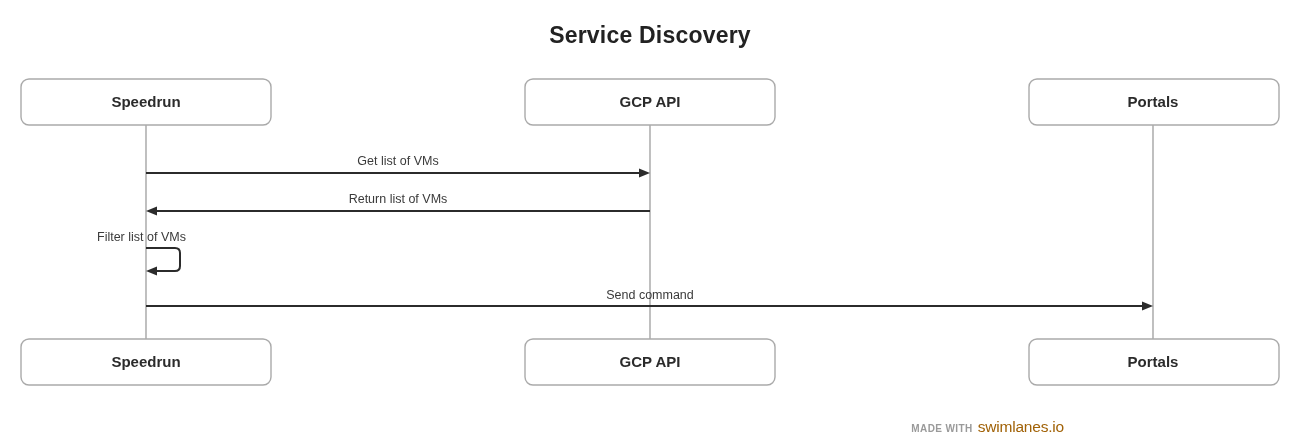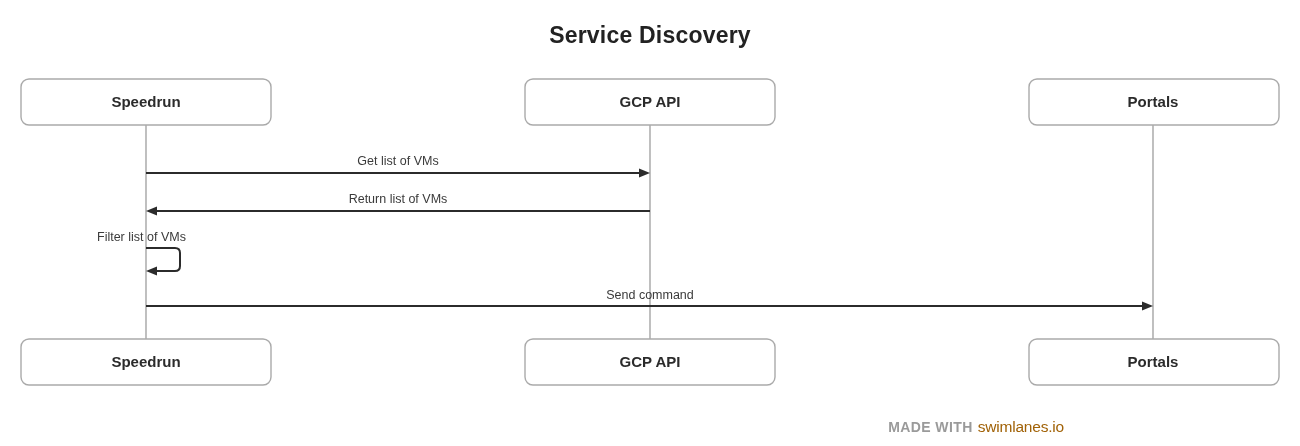--- a/index.html
+++ b/index.html
@@ -74,21 +74,21 @@
   .footer {
     position: absolute;
     right: 20px;
     bottom: 10px;
     display: flex;
     align-items: baseline;
     gap: 5px;
     user-select: none;
   }
   .footer-made {
-    font-size: 14px;
+    font-size: 10px;
     font-weight: bold;
     letter-spacing: 0.4px;
     color: #9a9a9a;
     text-transform: uppercase;
   }
   .footer-brand {
     font-size: 15.5px;
     color: #a16207;
     letter-spacing: -0.2px;
   }

